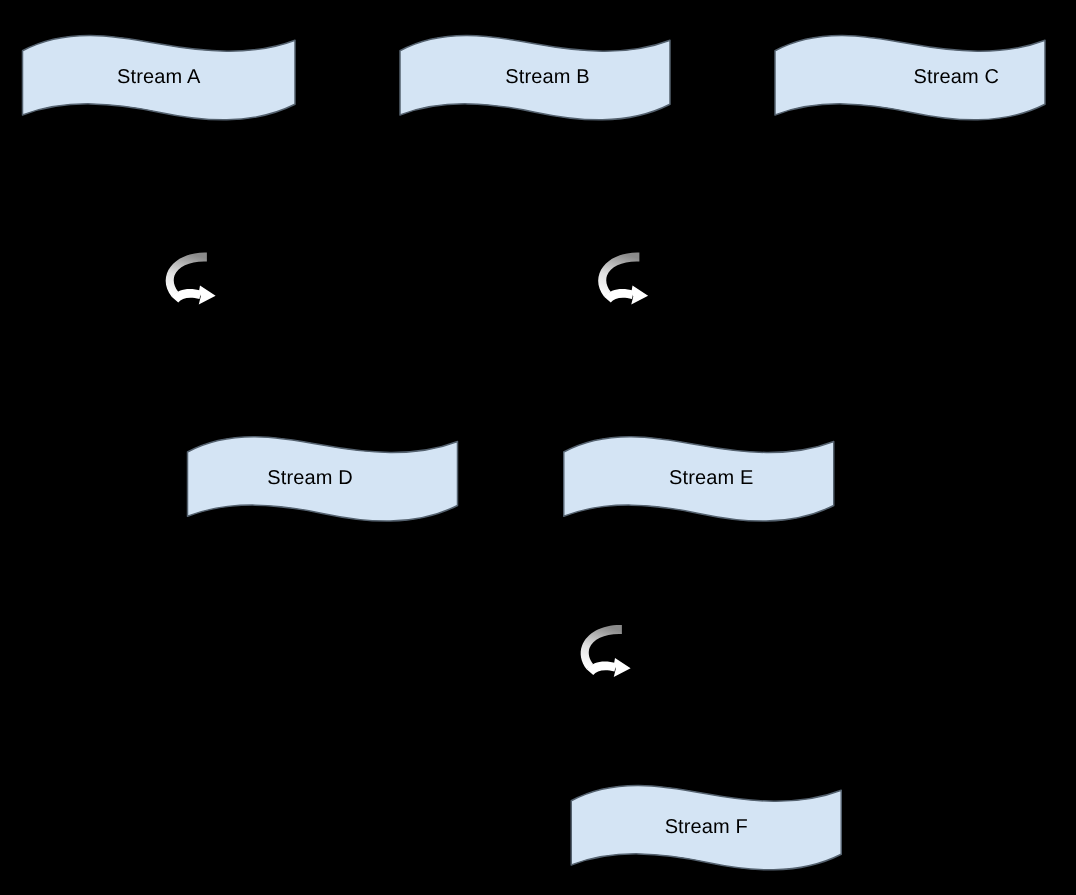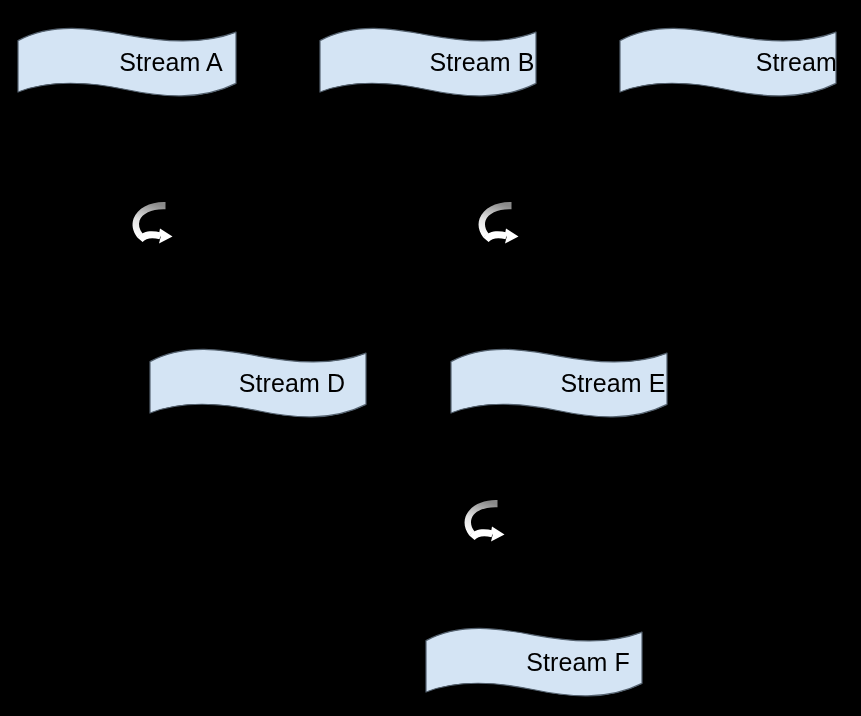--- a/index.html
+++ b/index.html
@@ -25,26 +25,25 @@
   .node-label {
     position: absolute;
     left: 0;
     top: 0;
     width: 100%;
     height: 100%;
     display: flex;
     align-items: center;
     justify-content: center;
     font-family: "Liberation Sans", sans-serif;
-    font-size: 25px;
+    font-size: 16px;
     color: #000000;
     letter-spacing: 0.1px;
     pointer-events: none;
     white-space: nowrap;
-    margin-left: 44px;
   }
   .arrow {
     position: absolute;
   }
   .arrow svg {
     display: block;
     overflow: visible;
   }
 </style>
 </head>
@@ -75,21 +74,21 @@
         <path d="M 0 9.61 C 34.56 -9.129499999999998 73.44000000000001 -2.4025 108 4.0362 C 142.56 10.3788 181.44 14.415 216 1.1531999999999998 L 216 52.39 C 181.44 69.8802 142.56 66.0362 108 58.7326 C 73.44000000000001 51.429 34.56 47.585 0 61.039 Z" fill="#d4e4f4" stroke="#54616e" stroke-width="1.2" stroke-linejoin="round"></path>
       </svg>
       <div class="node-label" style="color: rgb(0, 0, 0);">Stream D</div>
     </div>
     <div class="node" style="left: 451px; top: 352px; width: 216px; height: 62px;">
       <svg width="216" height="62" viewBox="0 0 216 62">
         <path d="M 0 9.61 C 34.56 -9.129499999999998 73.44000000000001 -2.4025 108 4.0362 C 142.56 10.3788 181.44 14.415 216 1.1531999999999998 L 216 52.39 C 181.44 69.8802 142.56 66.0362 108 58.7326 C 73.44000000000001 51.429 34.56 47.585 0 61.039 Z" fill="#d4e4f4" stroke="#54616e" stroke-width="1.2" stroke-linejoin="round"></path>
       </svg>
       <div class="node-label" style="color: rgb(0, 0, 0); padding-left: 10px;">Stream E</div>
     </div>
-    <div class="node" style="left: 426px; top: 631px; width: 216px; height: 62px;">
+    <div class="node" style="left: 457px; top: 631px; width: 216px; height: 62px;">
       <svg width="216" height="62" viewBox="0 0 216 62">
         <path d="M 0 9.61 C 34.56 -9.129499999999998 73.44000000000001 -2.4025 108 4.0362 C 142.56 10.3788 181.44 14.415 216 1.1531999999999998 L 216 52.39 C 181.44 69.8802 142.56 66.0362 108 58.7326 C 73.44000000000001 51.429 34.56 47.585 0 61.039 Z" fill="#d4e4f4" stroke="#54616e" stroke-width="1.2" stroke-linejoin="round"></path>
       </svg>
       <div class="node-label" style="color: rgb(0, 0, 0);">Stream F</div>
     </div>
     <div class="arrow" style="left: 132px; top: 196px; width: 44px; height: 56px;">
       <svg width="44" height="56" viewBox="0 0 44 56">
         <defs>
           <linearGradient id="agrad0" x1="0.55" y1="0" x2="0.25" y2="1">
             <stop offset="0%" stop-color="#8a8a8a"></stop>

